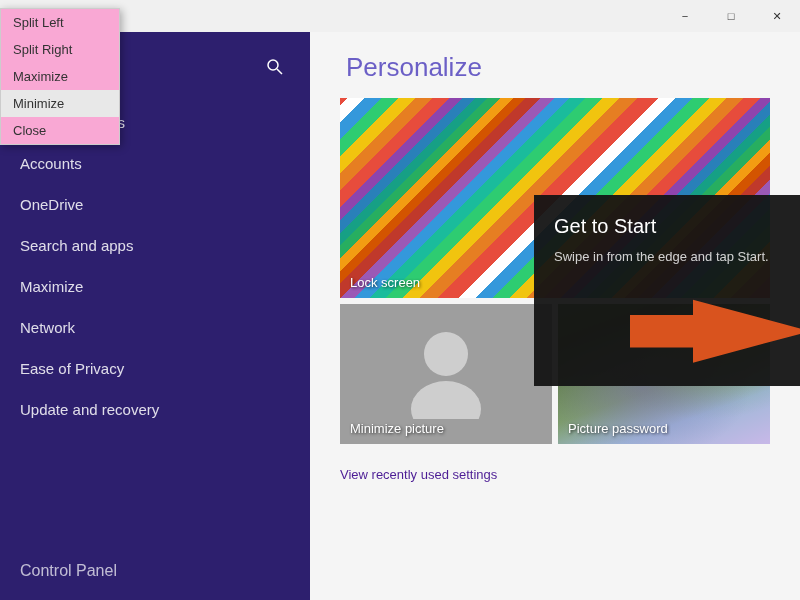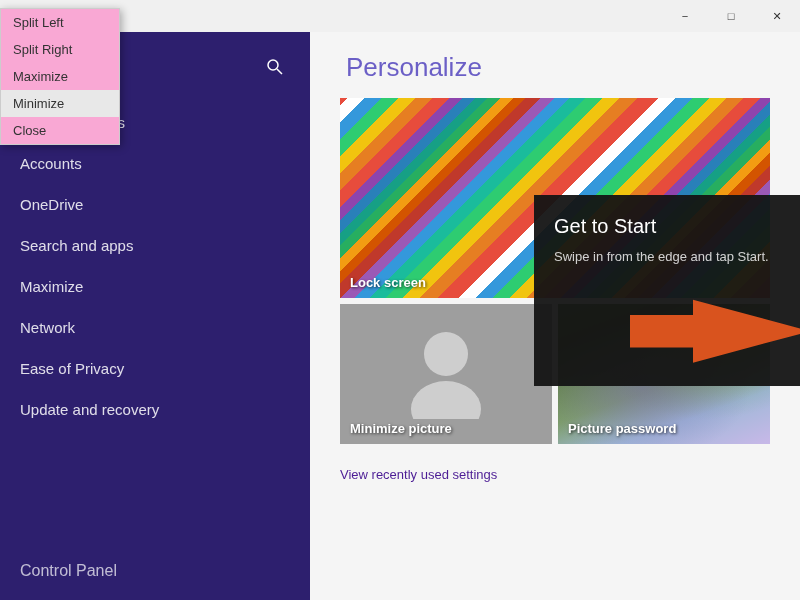--- a/index.html
+++ b/index.html
@@ -139,21 +139,21 @@
     .tile.wide {
       grid-column: 1 / 3;
     }
     .tile-label {
       position: absolute;
       bottom: 8px;
       left: 10px;
       color: white;
       font-size: 13px;
       text-shadow: 1px 1px 3px rgba(0,0,0,0.7);
-      font-weight: 700;
+      font-weight: 400;
     }
     
     .rainbow-lines {
       width: 100%; height: 100%;
       background: repeating-linear-gradient(
         -45deg,
         #e74c3c 0px, #e74c3c 15px,
         #e67e22 15px, #e67e22 28px,
         #f1c40f 28px, #f1c40f 40px,
         #2ecc71 40px, #2ecc71 52px,

